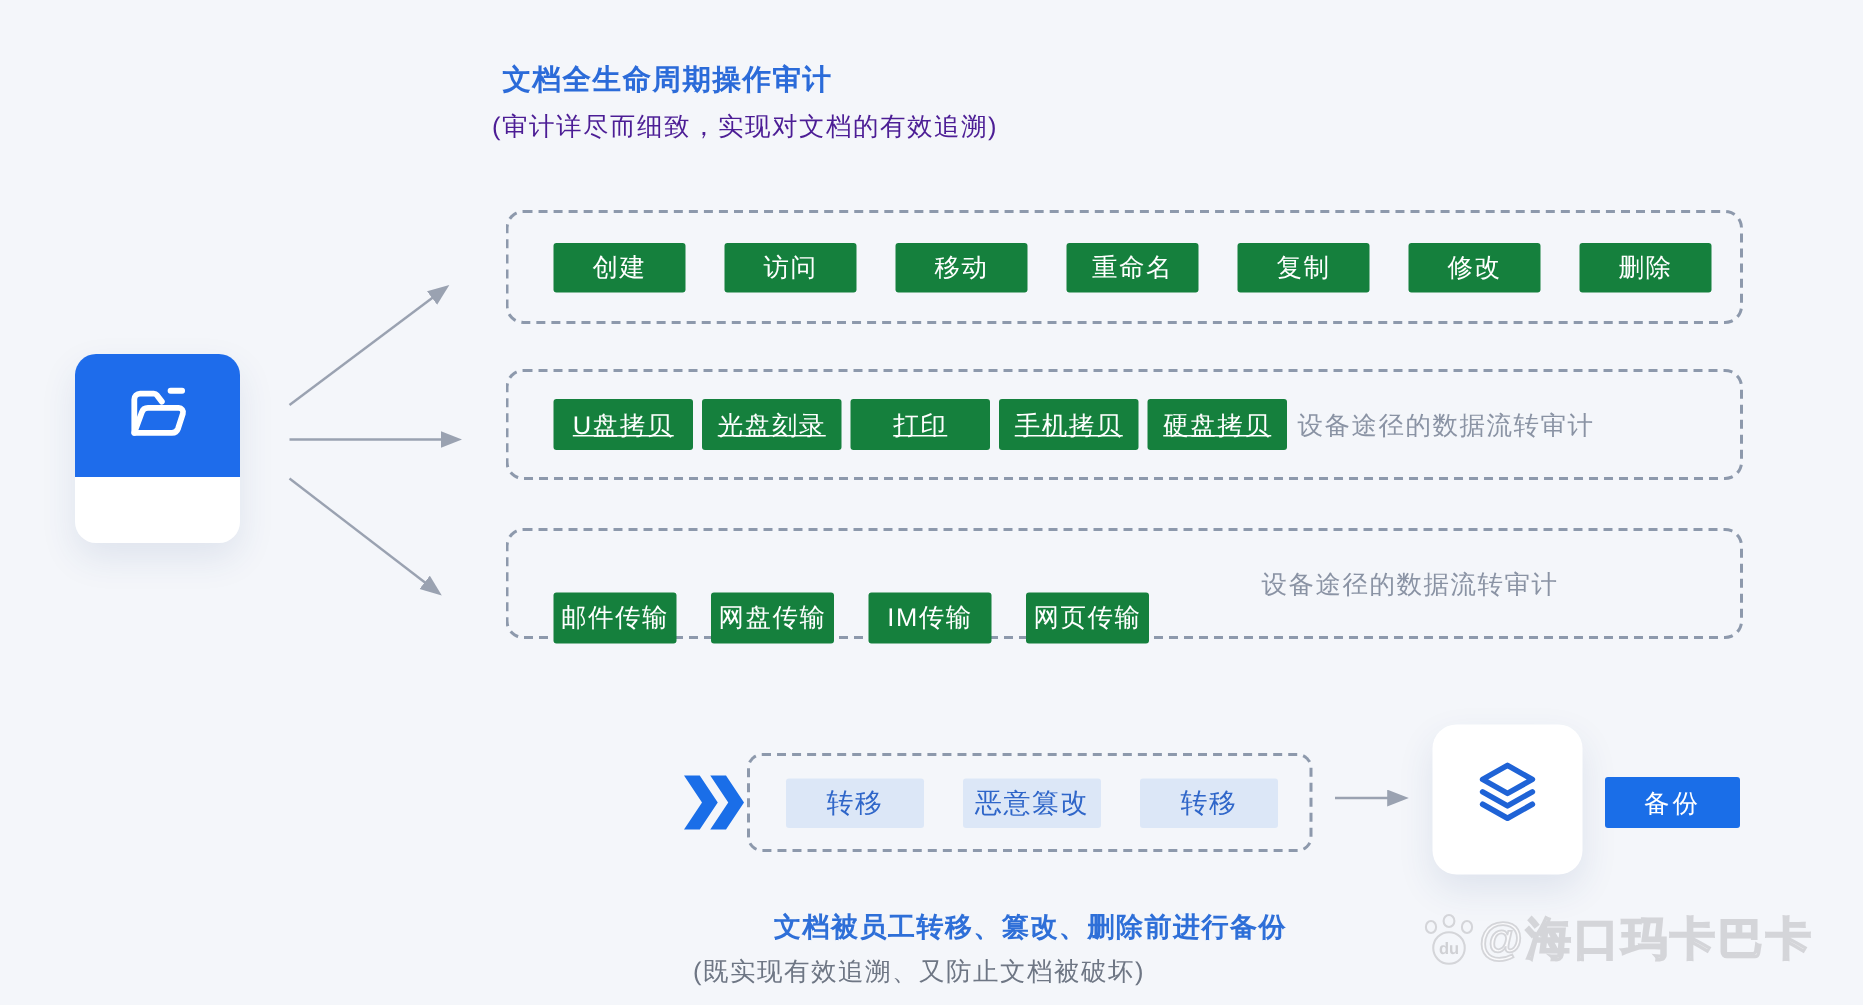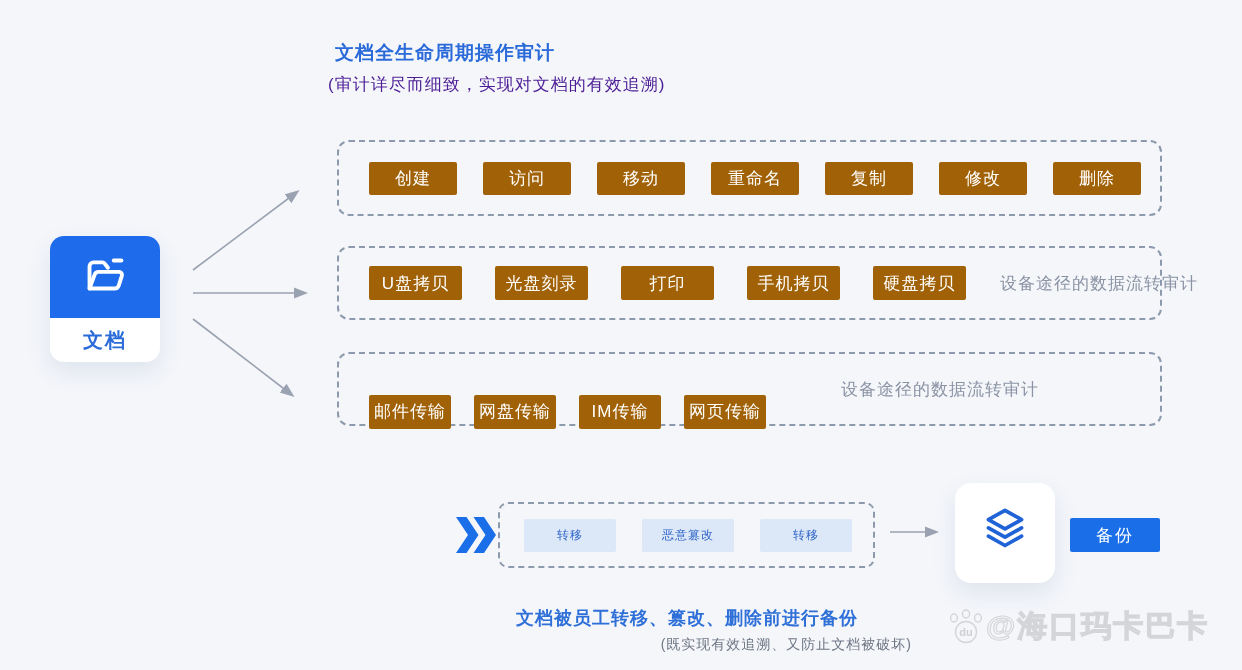--- a/index.html
+++ b/index.html
@@ -40,27 +40,27 @@
   .dash-box {
     position: absolute; left: 337px; width: 825px;
     border: 2px dashed #8d99ac; border-radius: 12px;
     display: flex; align-items: center; padding-left: 30px;
   }
   .dash-box.r1 { top: 140px; height: 76px; }
   .dash-box.r2 { top: 246px; height: 74px; }
   .dash-box.r3 { top: 352px; height: 74px; }
 
   .chip {
-    height: 34px; background: #a16207; color: #ffffff;
+    height: 34px; background: #15803d; color: #ffffff;
     display: flex; align-items: center; justify-content: center;
     font-size: 17px; font-weight: 500; border-radius: 2px;
     letter-spacing: 1px; flex: 0 0 auto;
   }
   .r1 .chip { width: 88px; margin-right: 26px; height: 33px; }
-  .r2 .chip { width: 93px; margin-right: 33px; }
+  .r2 .chip { width: 93px; margin-right: 6px; text-decoration: underline; }
   .r3 .chip { width: 82px; margin-right: 23px; margin-top: 45px; }
   .row-note { font-size: 17px; color: #8a93a4; letter-spacing: 1px; white-space: nowrap; }
   .r2 .row-note { margin-left: 1px; }
   .r3 .row-note { margin-left: 52px; }
 
   
   .fan-arrows { position: absolute; left: 185px; top: 180px; }
   .mini-arrow { position: absolute; left: 886px; top: 524px; }
 
   
@@ -82,42 +82,42 @@
 
   .risk-box {
     position: absolute; left: 498px; top: 502px; width: 377px; height: 66px;
     border: 2px dashed #8d99ac; border-radius: 10px;
     display: flex; align-items: center; padding-left: 24px;
   }
   .risk-chip {
     width: 92px; height: 33px; margin-right: 26px;
     background: #dce7f7; color: #2f66c9;
     display: flex; align-items: center; justify-content: center;
-    font-size: 12px; letter-spacing: 1px; border-radius: 2px; flex: 0 0 auto;
+    font-size: 18px; letter-spacing: 1px; border-radius: 2px; flex: 0 0 auto;
   }
 
   .backup-card {
     position: absolute; left: 955px; top: 483px; width: 100px; height: 100px;
     background: #ffffff; border-radius: 16px;
     box-shadow: 0 10px 24px rgba(40, 70, 130, 0.10);
     display: flex; align-items: center; justify-content: center;
   }
   .backup-chip {
     position: absolute; left: 1070px; top: 518px; width: 90px; height: 34px;
     background: #1a6ee8; color: #fff; display: flex; align-items: center; justify-content: center;
     font-size: 17px; font-weight: 500; letter-spacing: 2px; border-radius: 2px;
   }
 
   .caption {
     position: absolute; left: 462px; top: 606px; width: 450px; text-align: center;
     font-size: 18px; font-weight: 700; color: #2e6fd8; letter-spacing: 1px;
   }
   .caption-sub {
-    position: absolute; left: 462px; top: 636px; width: 450px; text-align: right;
-    font-size: 14px; color: #6e7684; letter-spacing: 1px;
+    position: absolute; left: 462px; top: 636px; width: 450px; text-align: left;
+    font-size: 17px; color: #6e7684; letter-spacing: 1px;
   }
 
   
   .watermark {
     position: absolute; left: 946px; top: 603px;
     display: flex; align-items: center;
   }
   .wm-text {
     font-size: 30px; font-weight: 700; letter-spacing: 2px;
     color: rgba(250, 250, 252, 0.85);
@@ -135,21 +135,20 @@
   <div class="doc-card">
     <div class="icon-block">
       <span>
         <svg width="58" height="58" viewBox="0 0 60 60" fill="none">
           <path d="M14 44 V21 a4 4 0 0 1 4 -4 h9.5 a2.5 2.5 0 0 1 2 1 l3.5 4.5" stroke="#ffffff" stroke-width="4" stroke-linecap="round" stroke-linejoin="round"></path>
           <path d="M39 15 h8" stroke="#ffffff" stroke-width="4" stroke-linecap="round"></path>
           <path d="M14 44 l5.2-14.2 a4.5 4.5 0 0 1 4.2 -3 h21.2 a3 3 0 0 1 2.9 3.9 l-3.3 10.3 a4.5 4.5 0 0 1 -4.3 3 H14 z" stroke="#ffffff" stroke-width="4" stroke-linecap="round" stroke-linejoin="round"></path>
         </svg>
       </span>
     </div>
-    <div class="label">文档</div>
   </div>
 
   <div class="fan-arrows">
     <svg width="135" height="230" viewBox="0 0 135 230" fill="none">
       <defs>
         <marker id="ah1" markerWidth="9" markerHeight="8" refX="7" refY="3.5" orient="auto">
           <path d="M0 0 L9 3.5 L0 7 Z" fill="#9aa2b1"></path>
         </marker>
       </defs>
       <line x1="8" y1="90" x2="112" y2="12" stroke="#9aa2b1" stroke-width="1.6" marker-end="url(#ah1)"></line>

